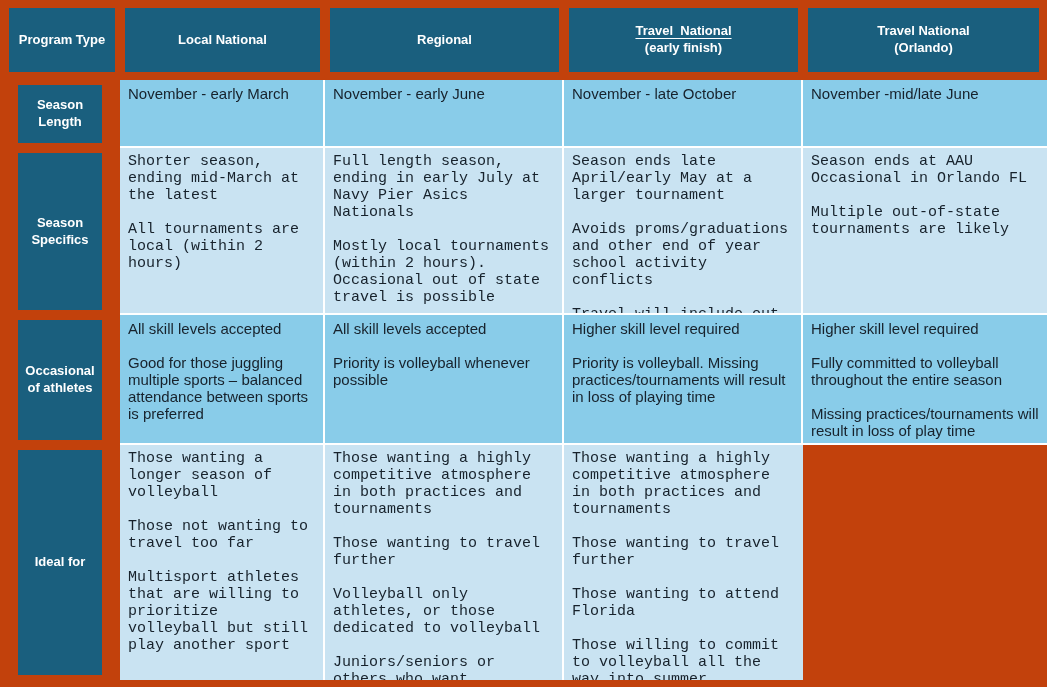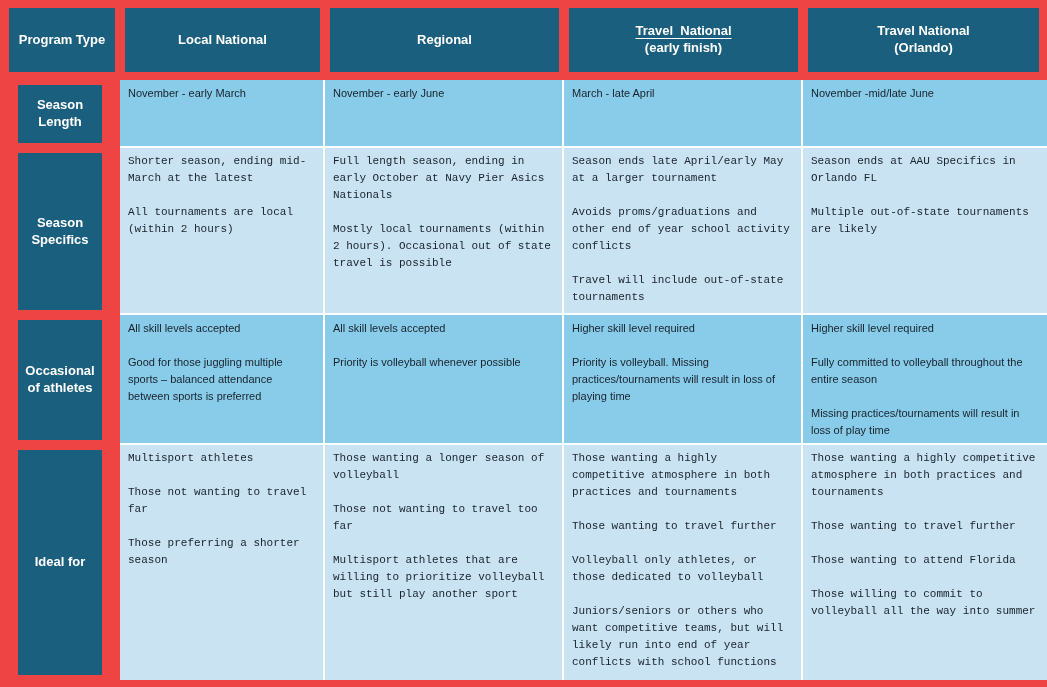--- a/index.html
+++ b/index.html
@@ -1,39 +1,39 @@
 <!DOCTYPE html>
 <html><head>
 <meta charset="utf-8">
 <style>
   html,body{margin:0;padding:0;background:#000;}
   body{font-family:"Liberation Sans",sans-serif;}
   .tbl{
-    width:1047px;height:687px;background:#ef4444;
+    width:1047px;height:687px;background:#c2410c;
     display:grid;
     grid-template-columns:120px 205px 239px 239px 244px;
     grid-template-rows:80px 68px 167px 130px 235px;
     box-sizing:border-box;padding-bottom:7px;
   }
   .hcell{
     background:#1A5F7E;color:#FFFFFF;font-weight:bold;font-size:13px;
     display:flex;flex-direction:column;align-items:center;justify-content:center;
     text-align:center;margin:8px 5px;line-height:1.3;
   }
   .corner{margin-left:9px;}
   .hlast{margin-right:8px;}
   .hline{white-space:pre-wrap;}
   .u{text-decoration:underline;text-underline-offset:3px;}
   .rhead{
     background:#1A5F7E;color:#FFFFFF;font-weight:bold;font-size:13px;
     display:flex;align-items:center;justify-content:center;
     text-align:center;margin:5px 18px;line-height:1.3;
   }
   .bcell{
-    font-size:11px;line-height:17px;color:#17222C;
+    font-size:15px;line-height:17px;color:#17222C;
     padding:5px 8px;white-space:pre-line;box-sizing:border-box;overflow:hidden;
   }
   .row-med{background:#89CCE9;}
   .row-light{background:#C9E3F2;font-family:Liberation Mono, monospace;}
   .br{border-right:2px solid #FFFFFF;}
   .bb{border-bottom:2px solid #FFFFFF;}
 </style>
 </head>
 <body>
 
@@ -57,61 +57,56 @@
   </div>
 
   <div class="hcell hlast">
     <span class="hline">Travel National</span>
     <span class="hline">(Orlando)</span>
   </div>
 
   <div class="rhead">Season Length</div>
   <div class="bcell row-med br bb">November - early March</div>
   <div class="bcell row-med br bb">November - early June</div>
-  <div class="bcell row-med br bb">March - late April</div>
+  <div class="bcell row-med br bb">November - late October</div>
   <div class="bcell row-med bb">November -mid/late June</div>
 
   <div class="rhead">Season Specifics</div>
   <div class="bcell row-light br bb">Shorter season, ending mid-March at the latest
 
 All tournaments are local (within 2 hours)</div>
-  <div class="bcell row-light br bb">Full length season, ending in early October at Navy Pier Asics Nationals
+  <div class="bcell row-light br bb">Full length season, ending in early July at Navy Pier Asics Nationals
 
 Mostly local tournaments (within 2 hours). Occasional out of state travel is possible</div>
   <div class="bcell row-light br bb">Season ends late April/early May at a larger tournament
 
 Avoids proms/graduations and other end of year school activity conflicts
 
 Travel will include out-of-state tournaments</div>
-  <div class="bcell row-light bb">Season ends at AAU Specifics in Orlando FL
+  <div class="bcell row-light bb">Season ends at AAU Occasional in Orlando FL
 
 Multiple out-of-state tournaments are likely</div>
 
   <div class="rhead">Occasional of athletes</div>
   <div class="bcell row-med br bb">All skill levels accepted
 
 Good for those juggling multiple sports – balanced attendance between sports is preferred</div>
   <div class="bcell row-med br bb">All skill levels accepted
 
 Priority is volleyball whenever possible</div>
   <div class="bcell row-med br bb">Higher skill level required
 
 Priority is volleyball. Missing practices/tournaments will result in loss of playing time</div>
   <div class="bcell row-med bb">Higher skill level required
 
 Fully committed to volleyball throughout the entire season
 
 Missing practices/tournaments will result in loss of play time</div>
 
   <div class="rhead">Ideal for</div>
-  <div class="bcell row-light br">Multisport athletes
-
-Those not wanting to travel far
-
-Those preferring a shorter season</div>
   <div class="bcell row-light br">Those wanting a longer season of volleyball
 
 Those not wanting to travel too far
 
 Multisport athletes that are willing to prioritize volleyball but still play another sport</div>
   <div class="bcell row-light br">Those wanting a highly competitive atmosphere in both practices and tournaments
 
 Those wanting to travel further
 
 Volleyball only athletes, or those dedicated to volleyball

